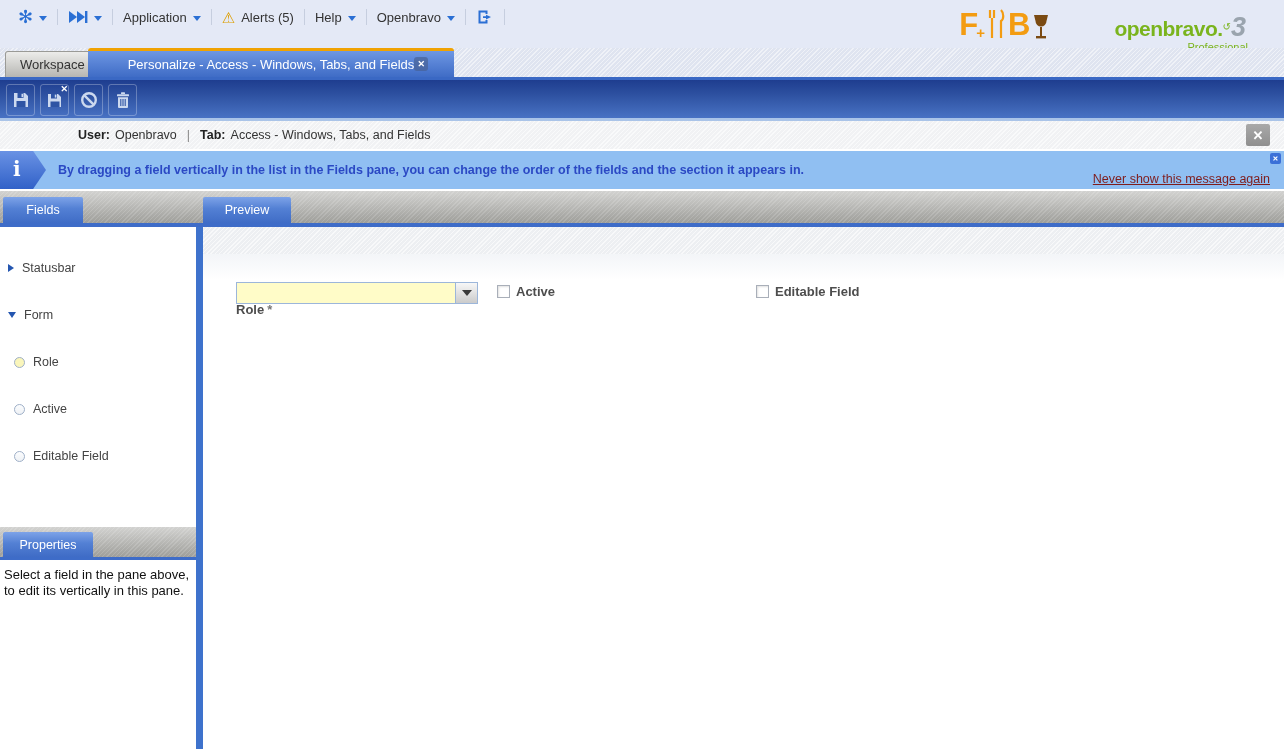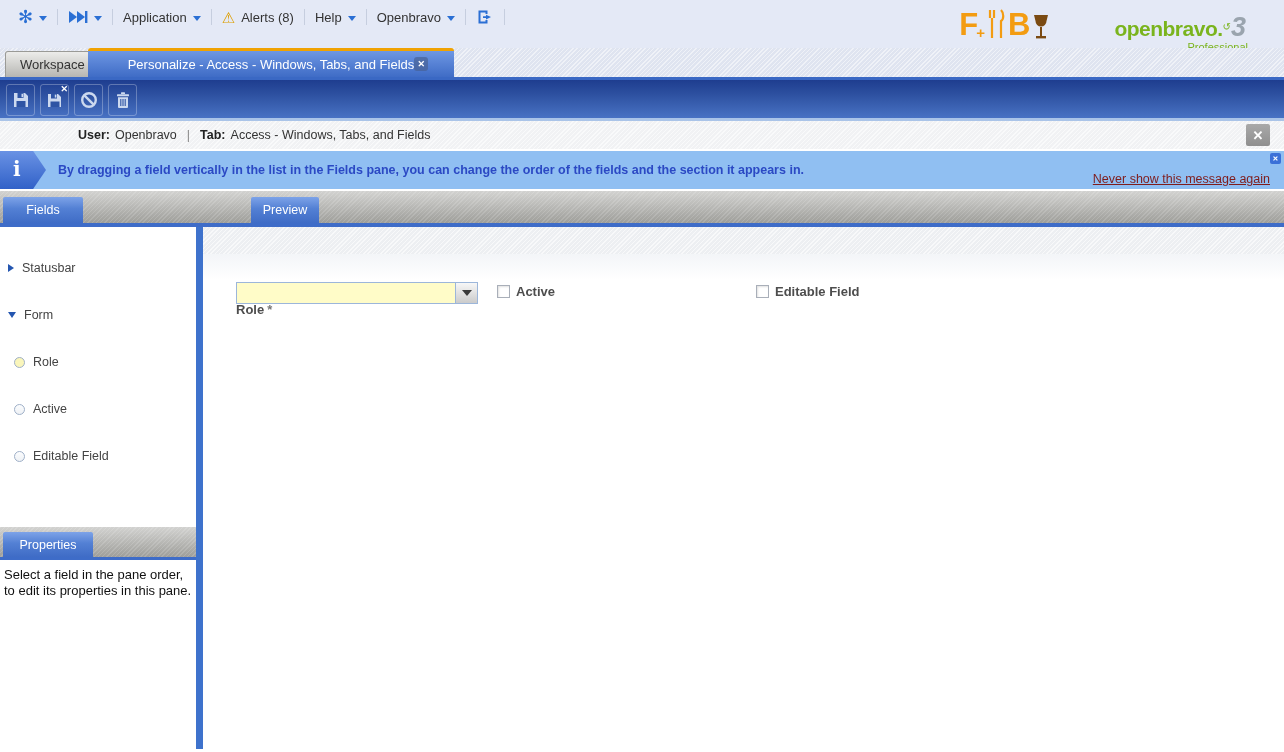--- a/index.html
+++ b/index.html
@@ -80,21 +80,21 @@
     justify-content:center; cursor:pointer; }
 
   
   .panestrip { height:32px; background:linear-gradient(180deg,#d2d2d0,#9e9e9a); position:relative; }
   .panestrip::after, .propstrip::after { content:""; position:absolute; inset:0;
     background-image:repeating-linear-gradient(135deg, rgba(255,255,255,.14) 0 1px, transparent 1px 3px); pointer-events:none; }
   .ptab { position:absolute; bottom:0; height:26px; background:linear-gradient(180deg,#7da3e8 0%,#5380d4 45%,#3f6cc6 100%);
     border-radius:2px 2px 0 0; color:#fff; font-size:12.5px; display:flex; align-items:center;
     justify-content:center; cursor:pointer; z-index:1; }
   .ptab-fields { left:3px; width:80px; }
-  .ptab-preview { left:203px; width:68px;margin-left:48px; }
+  .ptab-preview { left:203px; width:88px; }
   .blueline2 { height:4px; background:#3e6cc8; }
 
   
   .content { height:522px; display:flex; }
   .leftpane { width:196px; background:#fff; display:flex; flex-direction:column; }
   .tree { height:300px; padding-top:5px; overflow:hidden; }
   .trow { height:22px; display:flex; align-items:center; gap:8px; padding-left:8px;
     font-size:12.5px; color:#444; cursor:pointer;margin-top:25px; }
   .trow.child { padding-left:14px; }
   .tri-right { width:0; height:0; border-top:4px solid transparent; border-bottom:4px solid transparent;
@@ -158,21 +158,21 @@
         <span class="caret"></span>
       </div>
       <div class="msep"></div>
       <div class="menu-item">
         <span>Application</span>
         <span class="caret"></span>
       </div>
       <div class="msep"></div>
       <div class="menu-item">
         <span class="warn-glyph">⚠</span>
-        <span>Alerts (8)</span>
+        <span>Alerts (5)</span>
       </div>
       <div class="msep"></div>
       <div class="menu-item">
         <span>Help</span>
         <span class="caret"></span>
       </div>
       <div class="msep"></div>
       <div class="menu-item">
         <span>Openbravo</span>
         <span class="caret"></span>
@@ -311,21 +311,21 @@
           <span class="dot"></span>
           <span>Editable Field</span>
         </div>
       </div>
       <div class="propstrip">
         <div class="ptab ptab-properties">
           <span>Properties</span>
         </div>
       </div>
       <div class="blueline3"></div>
-      <div class="propmsg">Select a field in the pane order, to edit its properties in this pane.</div>
+      <div class="propmsg">Select a field in the pane above, to edit its vertically in this pane.</div>
     </div>
 
     <div class="splitter"></div>
 
     <div class="rightpane">
       <div class="band"></div>
       <div class="form-area">
         <div class="role-label">
           <span>Role</span><span class="req-mark">*</span>
         </div>

